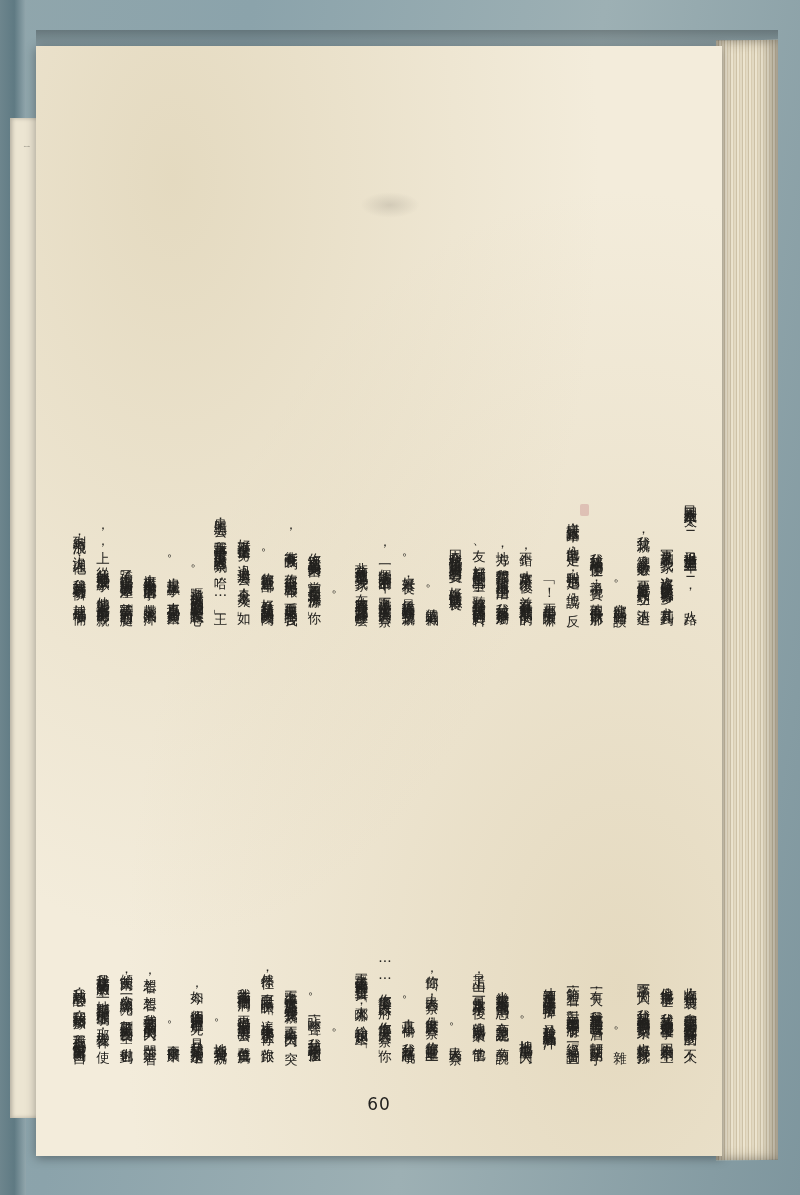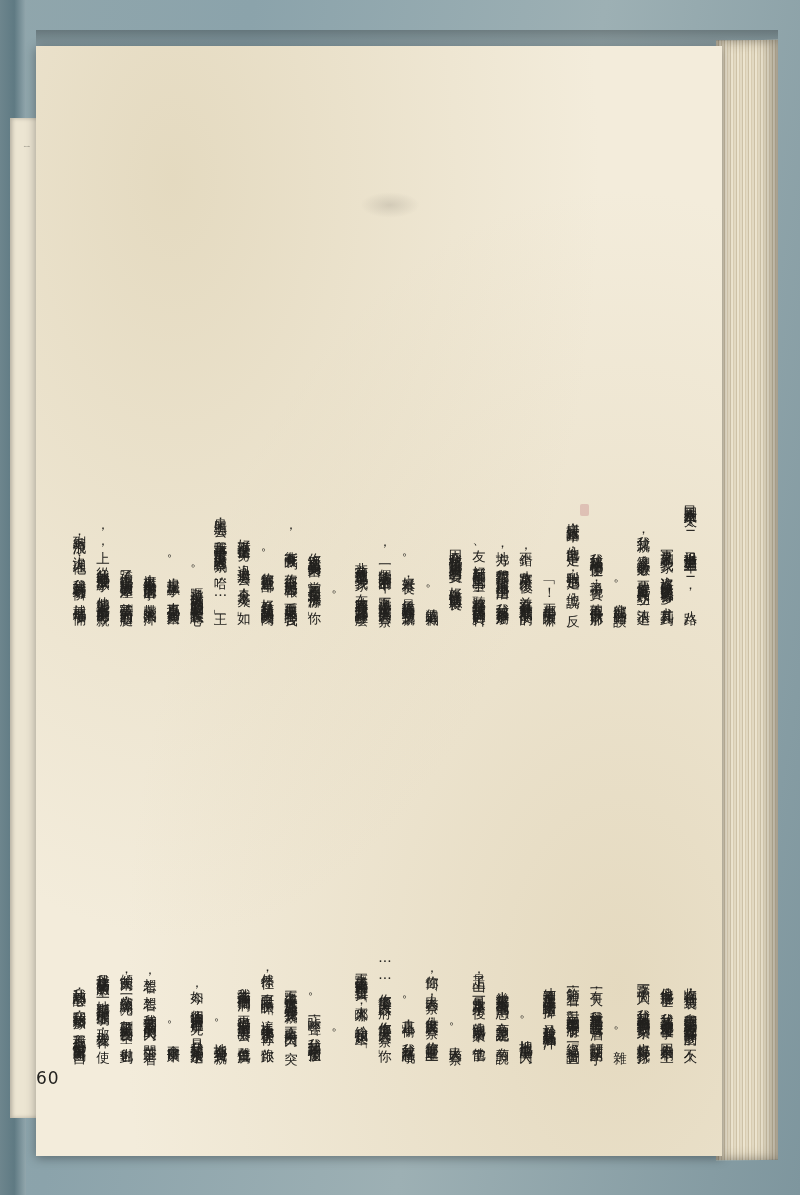--- a/index.html
+++ b/index.html
@@ -131,22 +131,22 @@
   }
   .half.upper { top: 0; }
   .half.lower { top: 438px; }
   .half .colwrap { align-items: flex-start; }
   .half .tcol { height: 430px; }
 
   
   .folio {
     position: absolute;
     left: 0; right: 0;
-    top: 1022px;
-    text-align: left;
+    top: 1048px;
+    text-align: center;
     font-family: "DejaVu Sans", sans-serif;
     font-size: 17px;
     color: #23221f;
     letter-spacing: 1px;
   }
 
   
   .speck {
     position: absolute;
     width: 9px; height: 12px;

